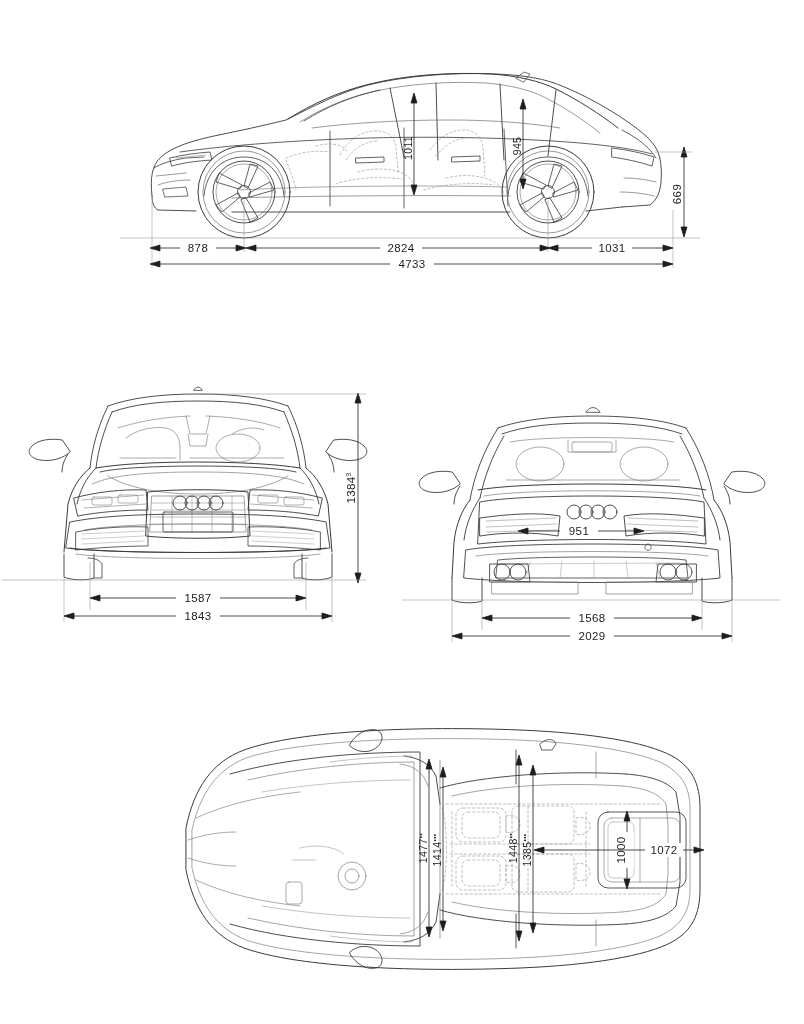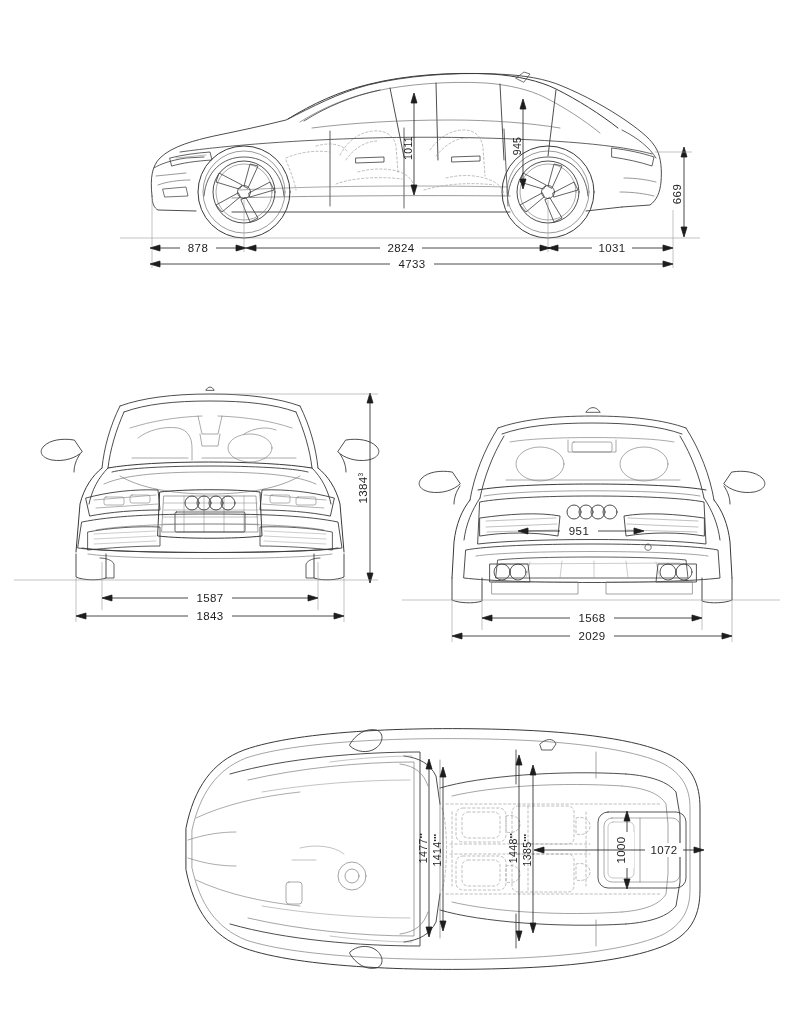--- a/index.html
+++ b/index.html
@@ -163,21 +163,21 @@
     <rect x="380" y="241" width="42" height="14" fill="#ffffff"></rect>
     <rect x="592" y="241" width="40" height="14" fill="#ffffff"></rect>
     <rect x="390" y="257" width="44" height="14" fill="#ffffff"></rect>
     <text class="dimtxt" x="198" y="252" text-anchor="middle">878</text>
     <text class="dimtxt" x="401" y="252" text-anchor="middle">2824</text>
     <text class="dimtxt" x="612" y="252" text-anchor="middle">1031</text>
     <text class="dimtxt" x="412" y="268" text-anchor="middle">4733</text>
   </svg>
   </div>
 
-  <div class="view" style="left:0;top:372px;padding-left:12px;">
+  <div class="view" style="left:0;top:372px;">
   <svg width="400" height="270" viewBox="0 0 400 270">
     <g fill="none" stroke="#3a3a3a" stroke-width="0.9" stroke-linejoin="round" stroke-linecap="round">
 
       <path d="M108 34 C130 26 160 22 198 22 C236 22 266 26 288 34"></path>
       <path d="M112 40 C134 32 162 29 198 29 C234 29 262 32 284 40"></path>
 
       <path d="M108 34 C98 54 92 76 90 96"></path>
       <path d="M288 34 C298 54 304 76 306 96"></path>
       <path d="M112 40 C104 58 98 78 96 96"></path>
       <path d="M284 40 C292 58 298 78 300 96"></path>

